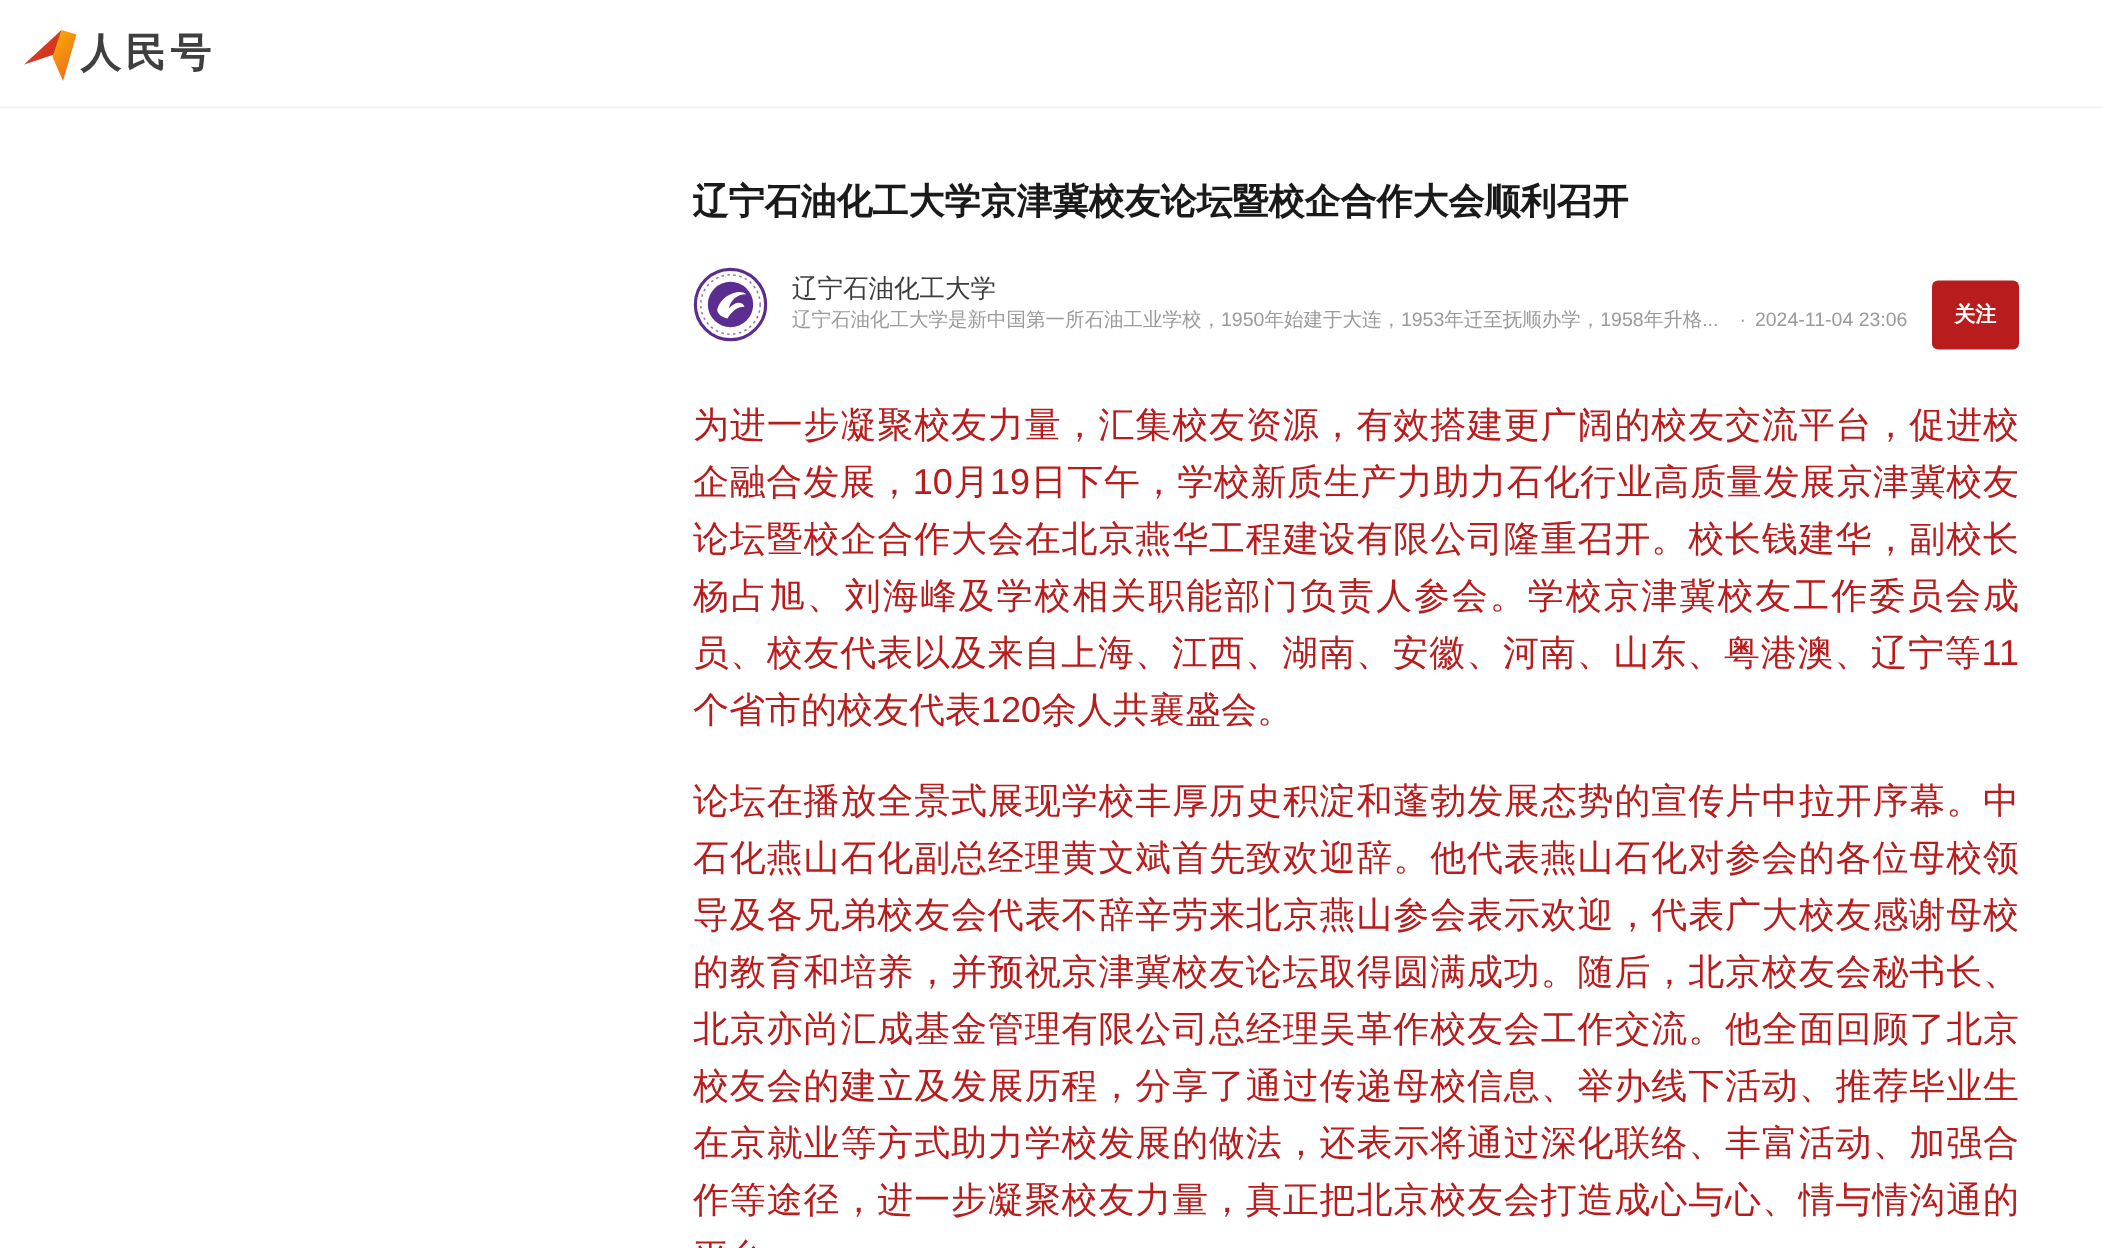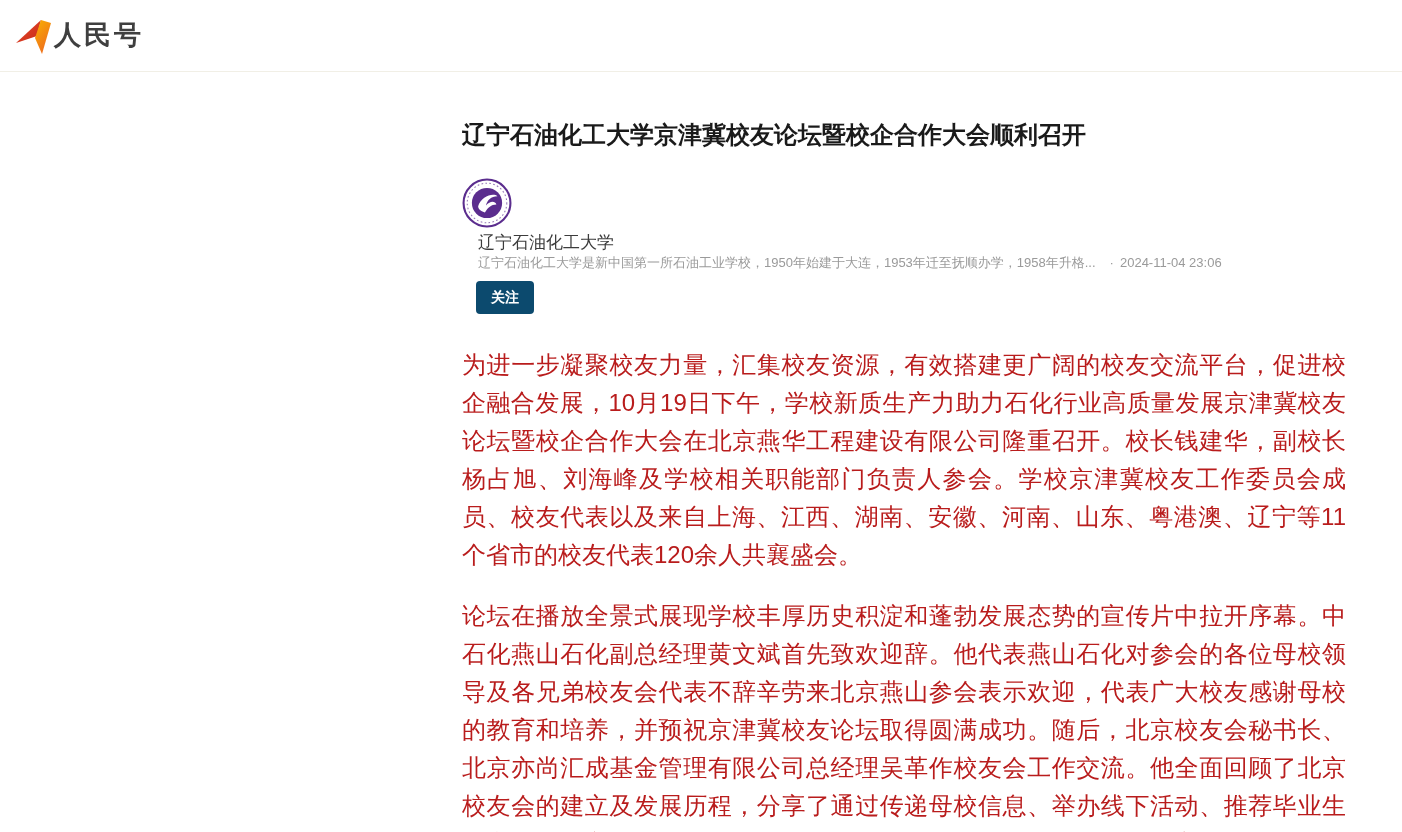--- a/index.html
+++ b/index.html
@@ -46,21 +46,20 @@
     margin: 40px 0 20px 0;
     font-size: 24px;
     line-height: 46px;
     font-weight: 700;
     color: #1a1a1a;
   }
   
   .author-row {
     display: flex;
     align-items: flex-start;
-    flex-direction: column;
   }
   .avatar {
     width: 50px;
     height: 50px;
     border-radius: 50%;
     flex: 0 0 auto;
     cursor: pointer;
   }
   .author-info {
     margin-left: 16px;
@@ -86,22 +85,22 @@
     text-overflow: ellipsis;
     max-width: 660px;
   }
   .meta-sep { margin: 0 6px 0 14px; }
   .publish-date { }
   .follow-btn {
     flex: 0 0 auto;
     margin-top: 9px;
     margin-left: 14px;
     width: 58px;
-    height: 33px;
-    background: #0c4a6e;
+    height: 46px;
+    background: #b91c1c;
     color: #ffffff;
     font-size: 14px;
     font-weight: 700;
     font-family: Liberation Mono, monospace;
     border: none;
     border-radius: 4px;
     cursor: pointer;
   }
   
   .article-body {

